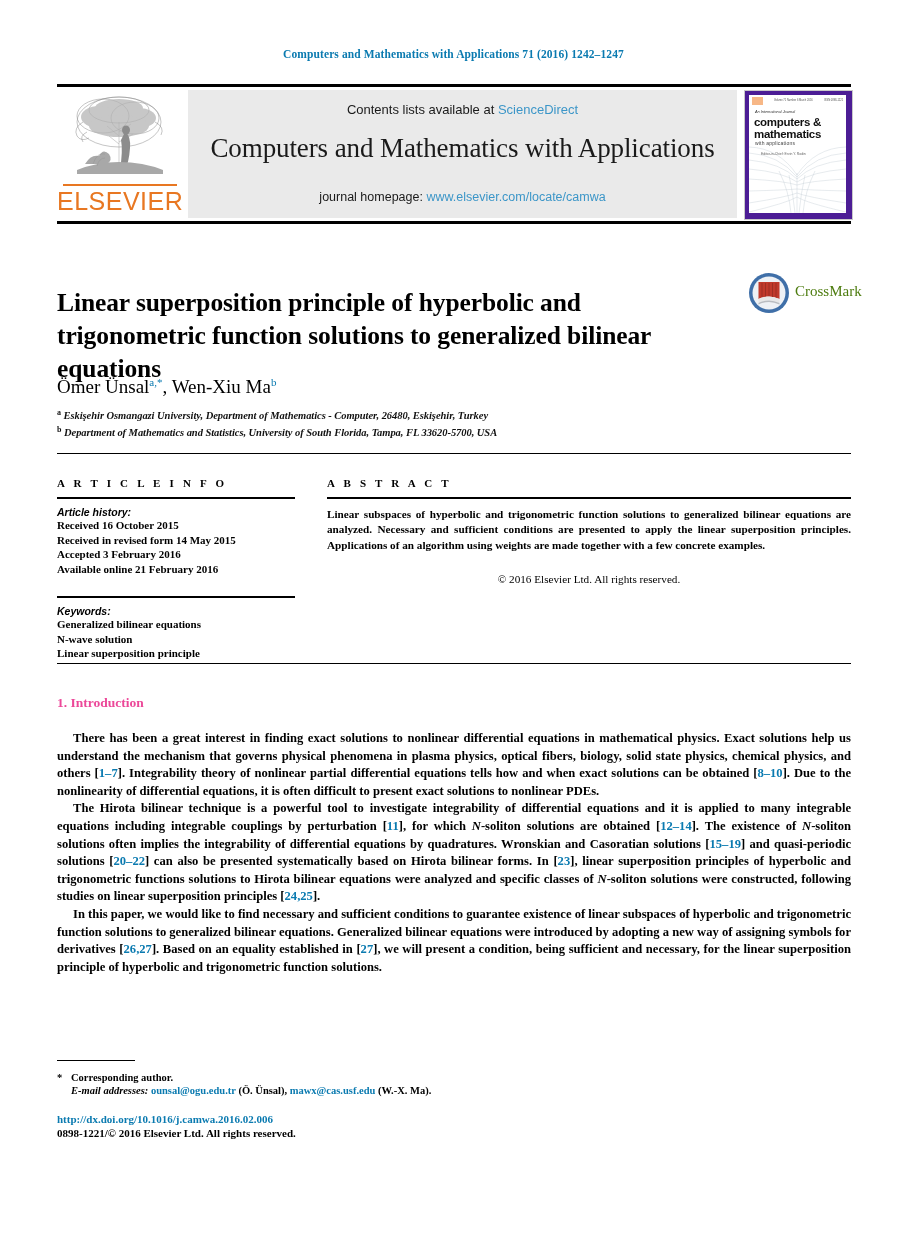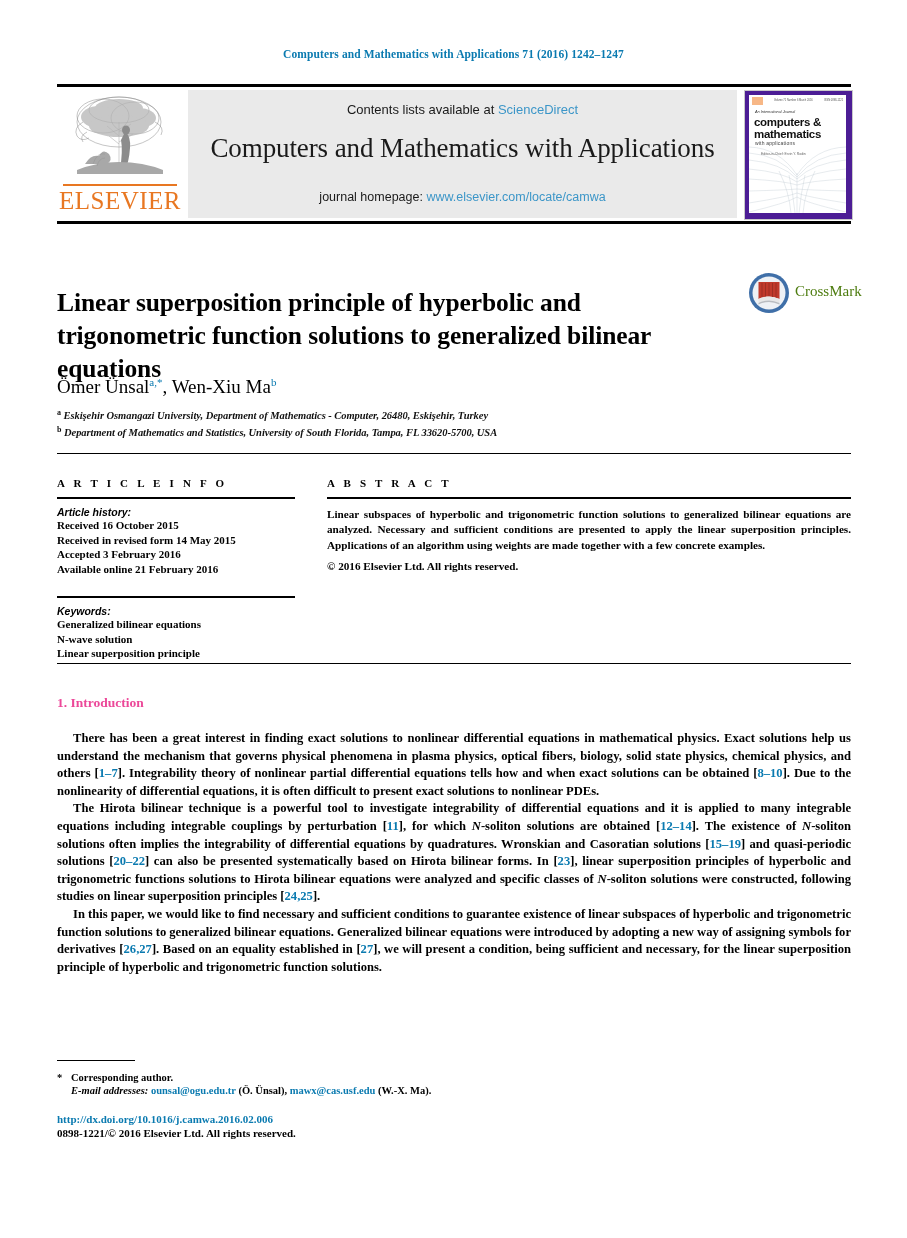--- a/index.html
+++ b/index.html
@@ -80,21 +80,21 @@
     width: 114px;
     height: 2px;
     background: #e87722;
   }
   .elsevier-word {
     position: absolute;
     left: 0;
     top: 97px;
     width: 126px;
     text-align: center;
-    font-family: Liberation Serif, serif;
+    font-family: Liberation Sans, sans-serif;
     font-size: 25px;
     letter-spacing: 0.5px;
     color: #e87722;
   }
 
   
   .journal-panel {
     position: absolute;
     left: 131px;
     top: 6px;
@@ -352,24 +352,24 @@
   }
   .abstract-body {
     font-family: "Liberation Serif", serif;
     font-weight: bold;
     font-size: 11.2px;
     line-height: 15.4px;
     text-align: justify;
     color: #000;
   }
   .abstract-copyright {
-    margin-top: 7px;
-    text-align: left;
-    font-family: "Liberation Serif", serif;
-    font-weight: bold;
+    margin-top: 20px;
+    text-align: center;
+    font-family: "Liberation Serif", serif;
+    font-weight: normal;
     font-size: 11.2px;
     color: #000;
   }
 
   #rule-bottom-info { top: 663px; }
 
   
   .section-heading {
     position: absolute;
     left: 57px;

